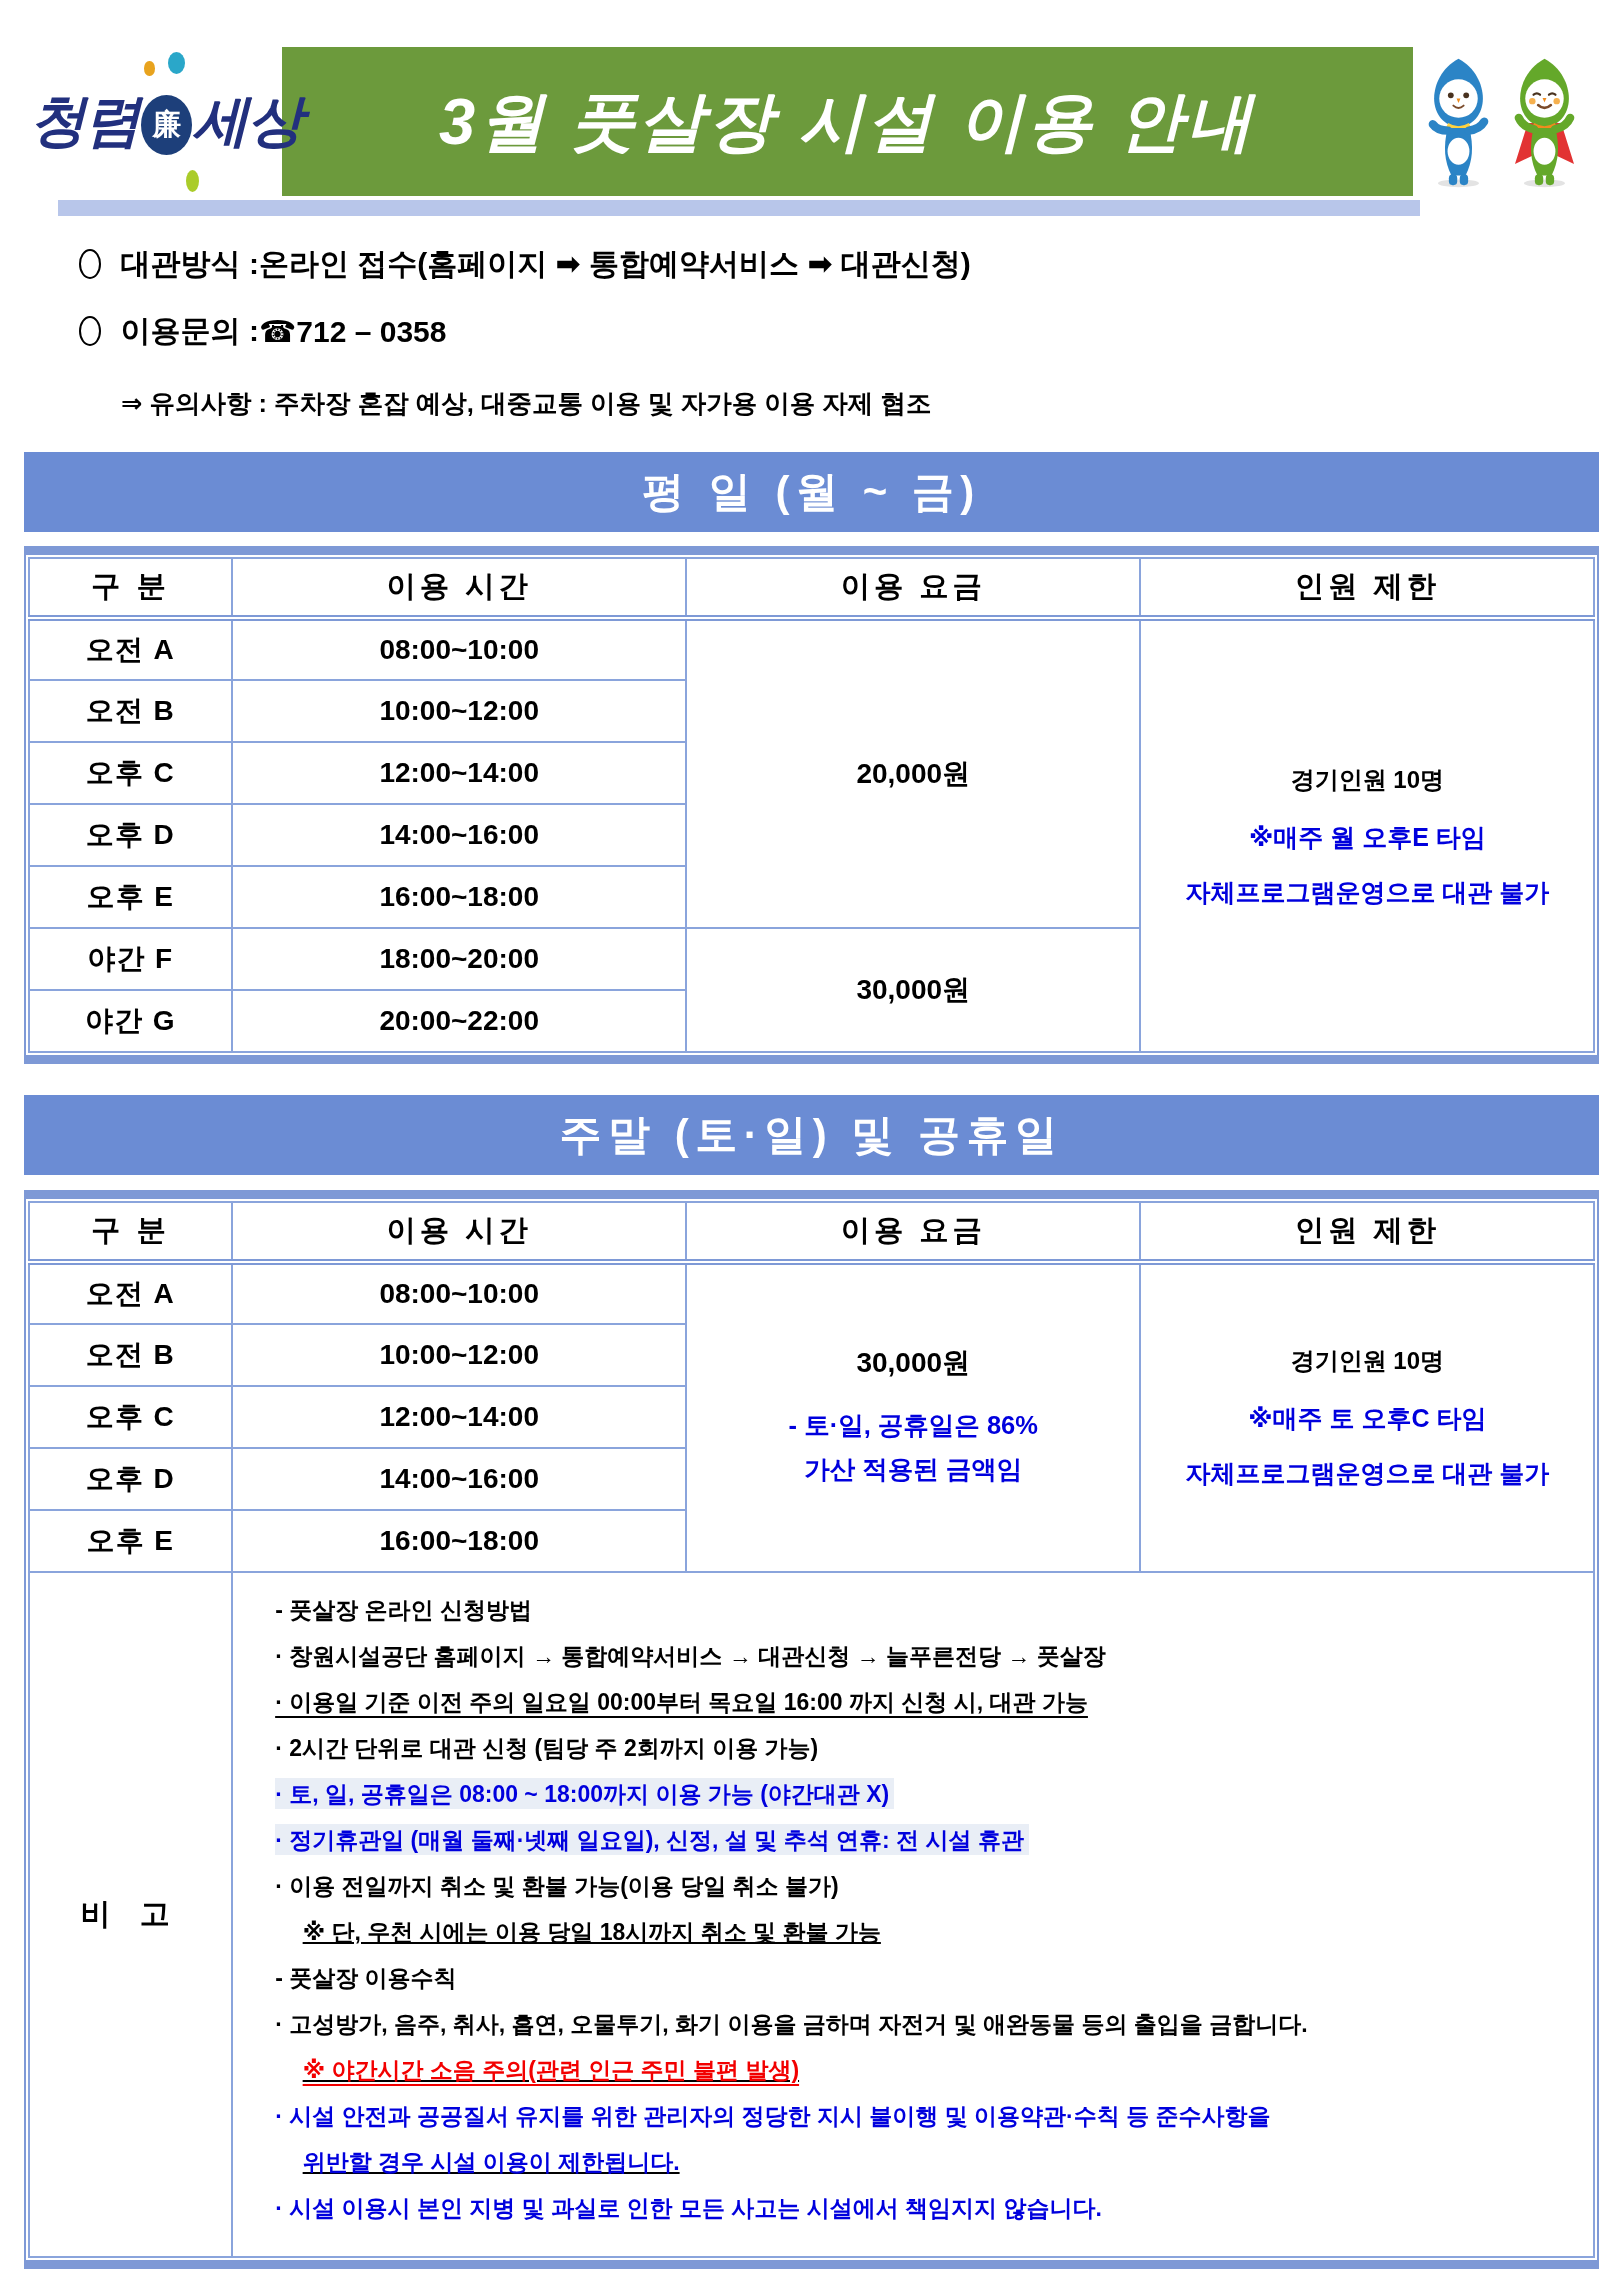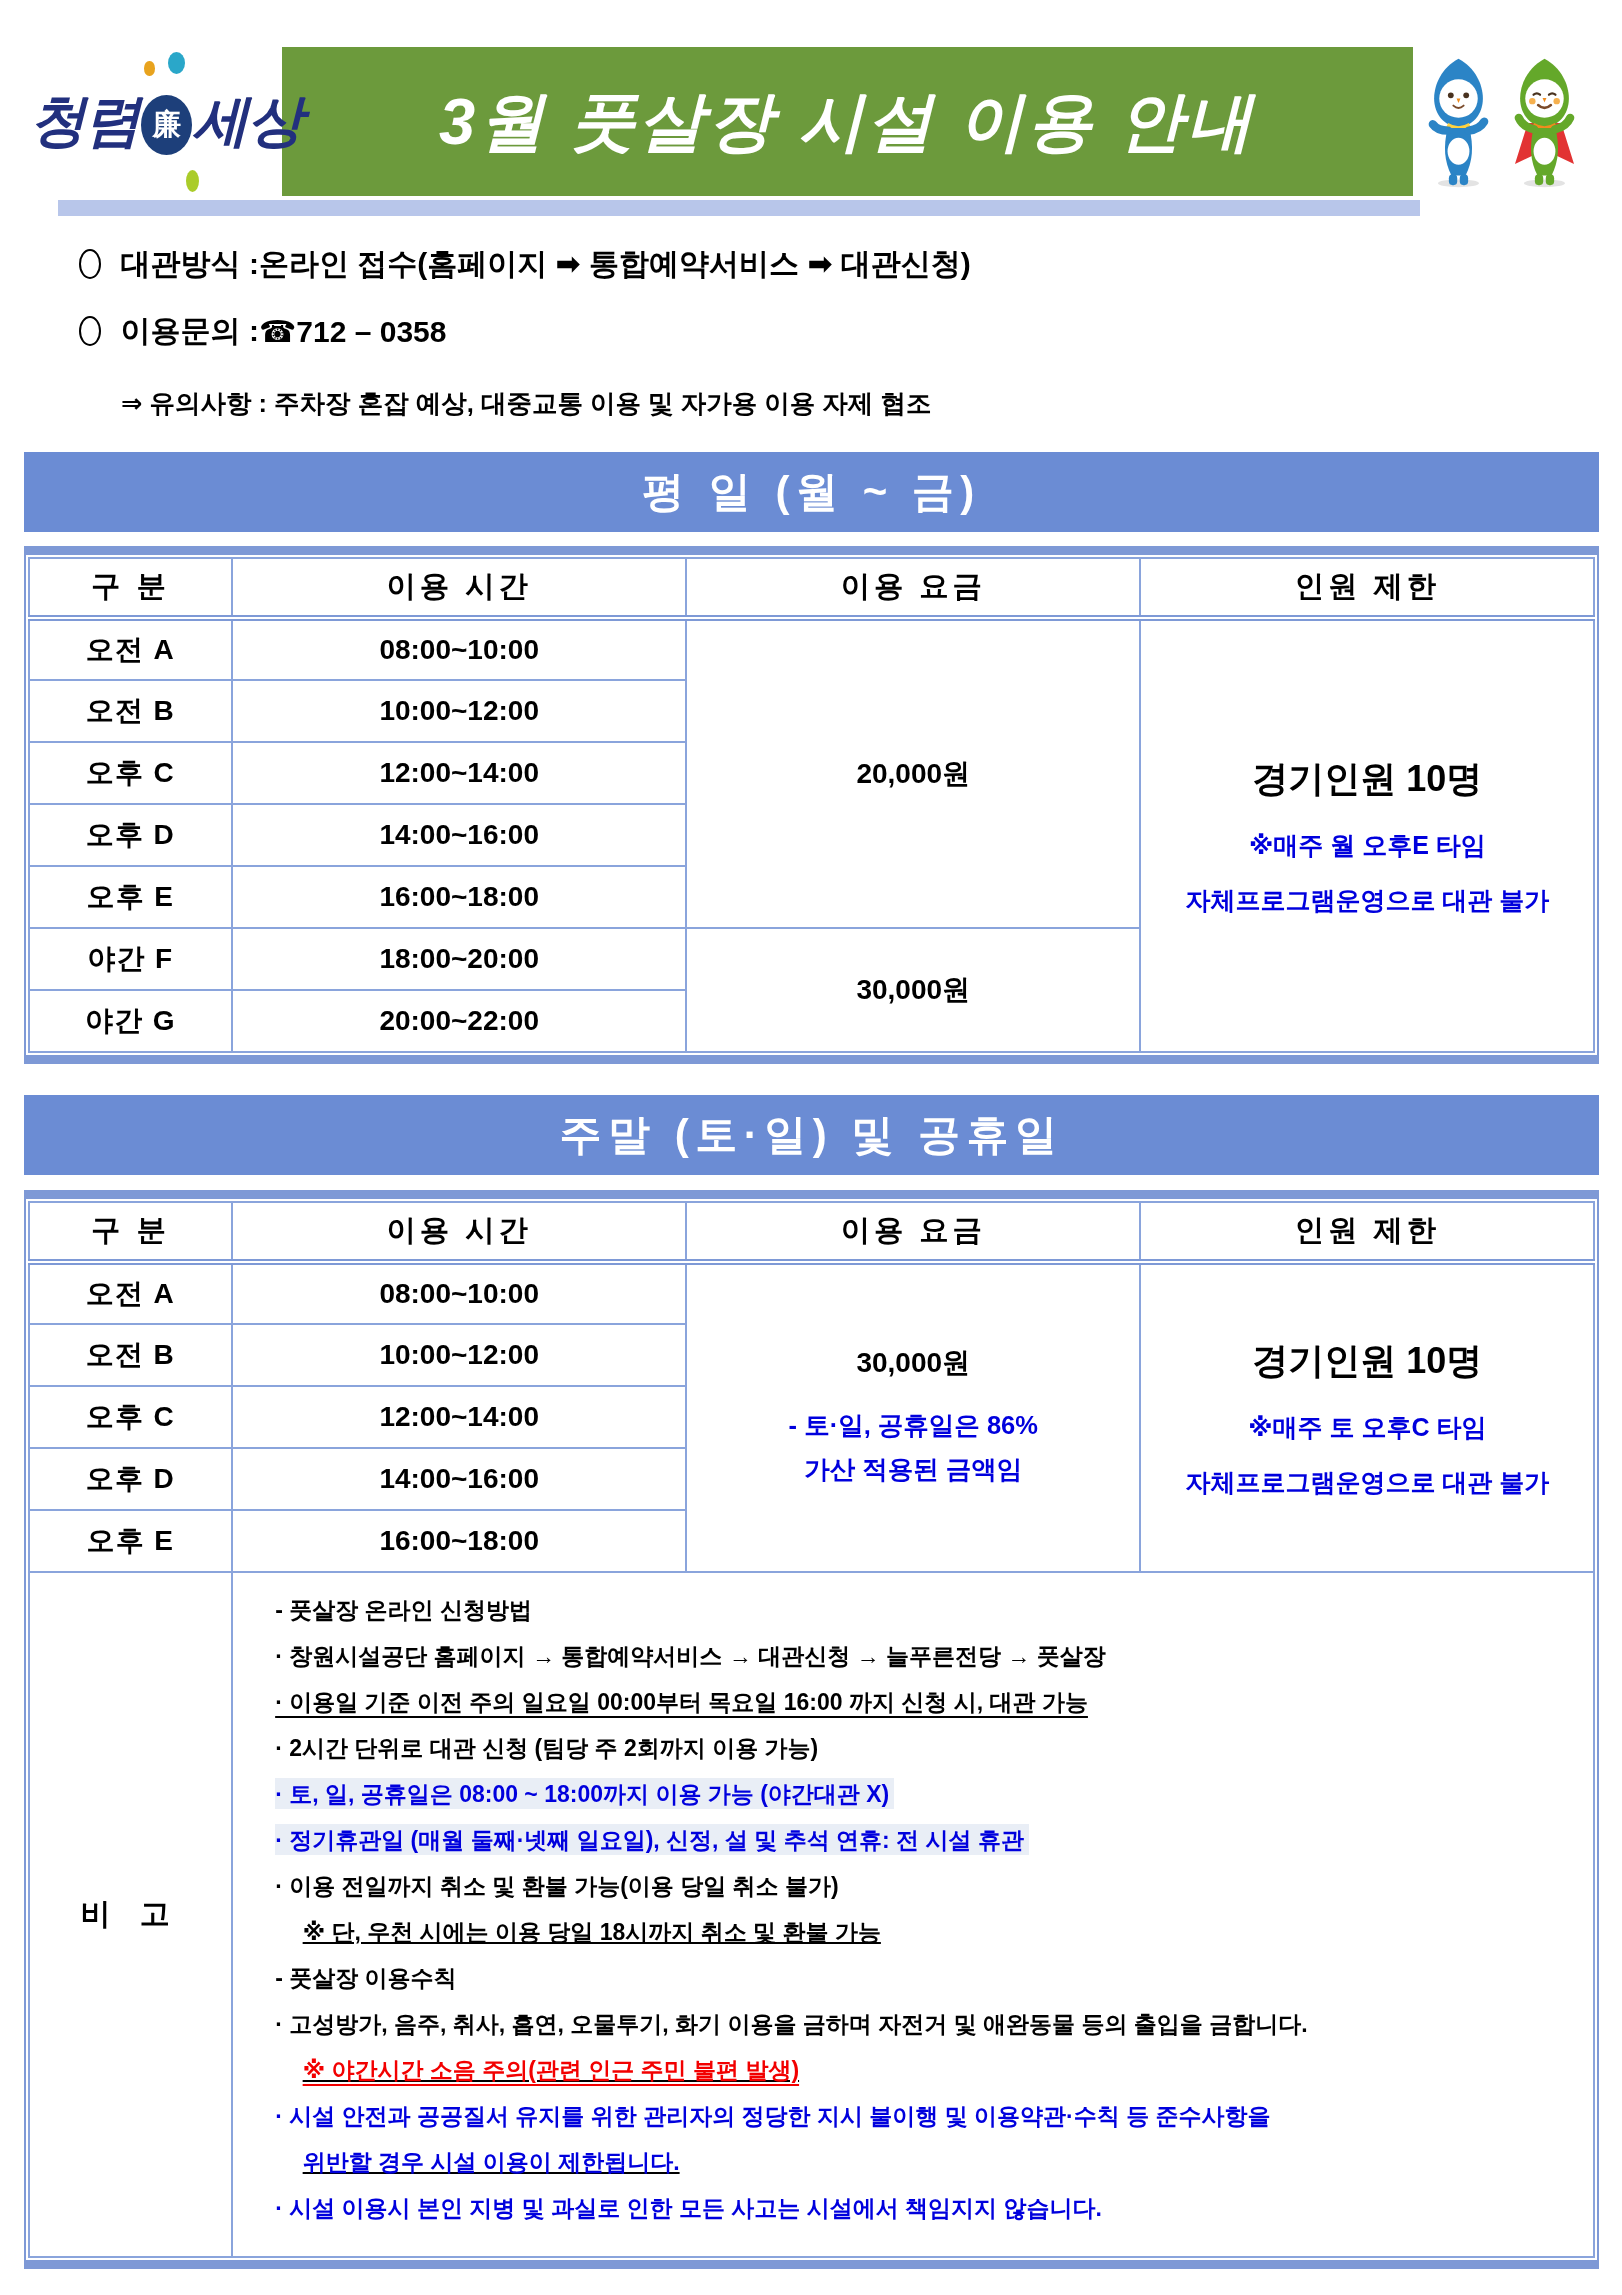--- a/index.html
+++ b/index.html
@@ -36,21 +36,21 @@
   
   .tbl-wrap { margin:14.4px 23.6px 0; border:2.6px solid #7e99d6; border-top-width:9.8px; border-bottom-width:9.8px; padding:2px; background:#fff; }
   table { width:100%; border-collapse:collapse; table-layout:fixed; }
   th, td { border:2px solid #8aa4dc; background:#fff; text-align:center; vertical-align:middle; }
   th { height:60px; font-size:29.4px; font-weight:800; letter-spacing:3.9px; border-bottom:6.5px double #7e99d6; }
   .col-slot { width:13%; } .col-time { width:29%; } .col-fee { width:29%; } .col-limit { width:29%; }
   td.slot { height:62px; font-size:28px; font-weight:700; letter-spacing:1.3px; }
   td.time { font-size:28px; font-weight:700; }
   td.fee  { font-size:28px; font-weight:700; }
   .fee-sub { margin-top:22px; font-size:25.5px; font-weight:700; color:#0000dd; line-height:1.7; }
-  .limit-main { font-size:36px; font-weight:700; }
+  .limit-main { font-size:24px; font-weight:700; }
   .limit-sub { margin-top:25px; font-size:25px; font-weight:700; color:#0000dd; }
   .limit-sub2 { margin-top:22px; font-size:25px; font-weight:700; color:#0000dd; }
 
   
   td.remarks-label { font-size:30px; font-weight:700; letter-spacing:10.5px; }
   td.remarks-content { text-align:left; padding:22px 15.7px 17px 42px; }
   .r-line { font-size:23px; font-weight:700; margin-bottom:15px; line-height:1.35; }
   .r-line span { display:inline; }
   .r-underline span { text-decoration:underline; text-decoration-thickness:2px; text-underline-offset:5.9px; }
   .r-hl span { color:#0000dd; background:#e9eef6; padding:2.6px 5.2px 2.6px 0; }

